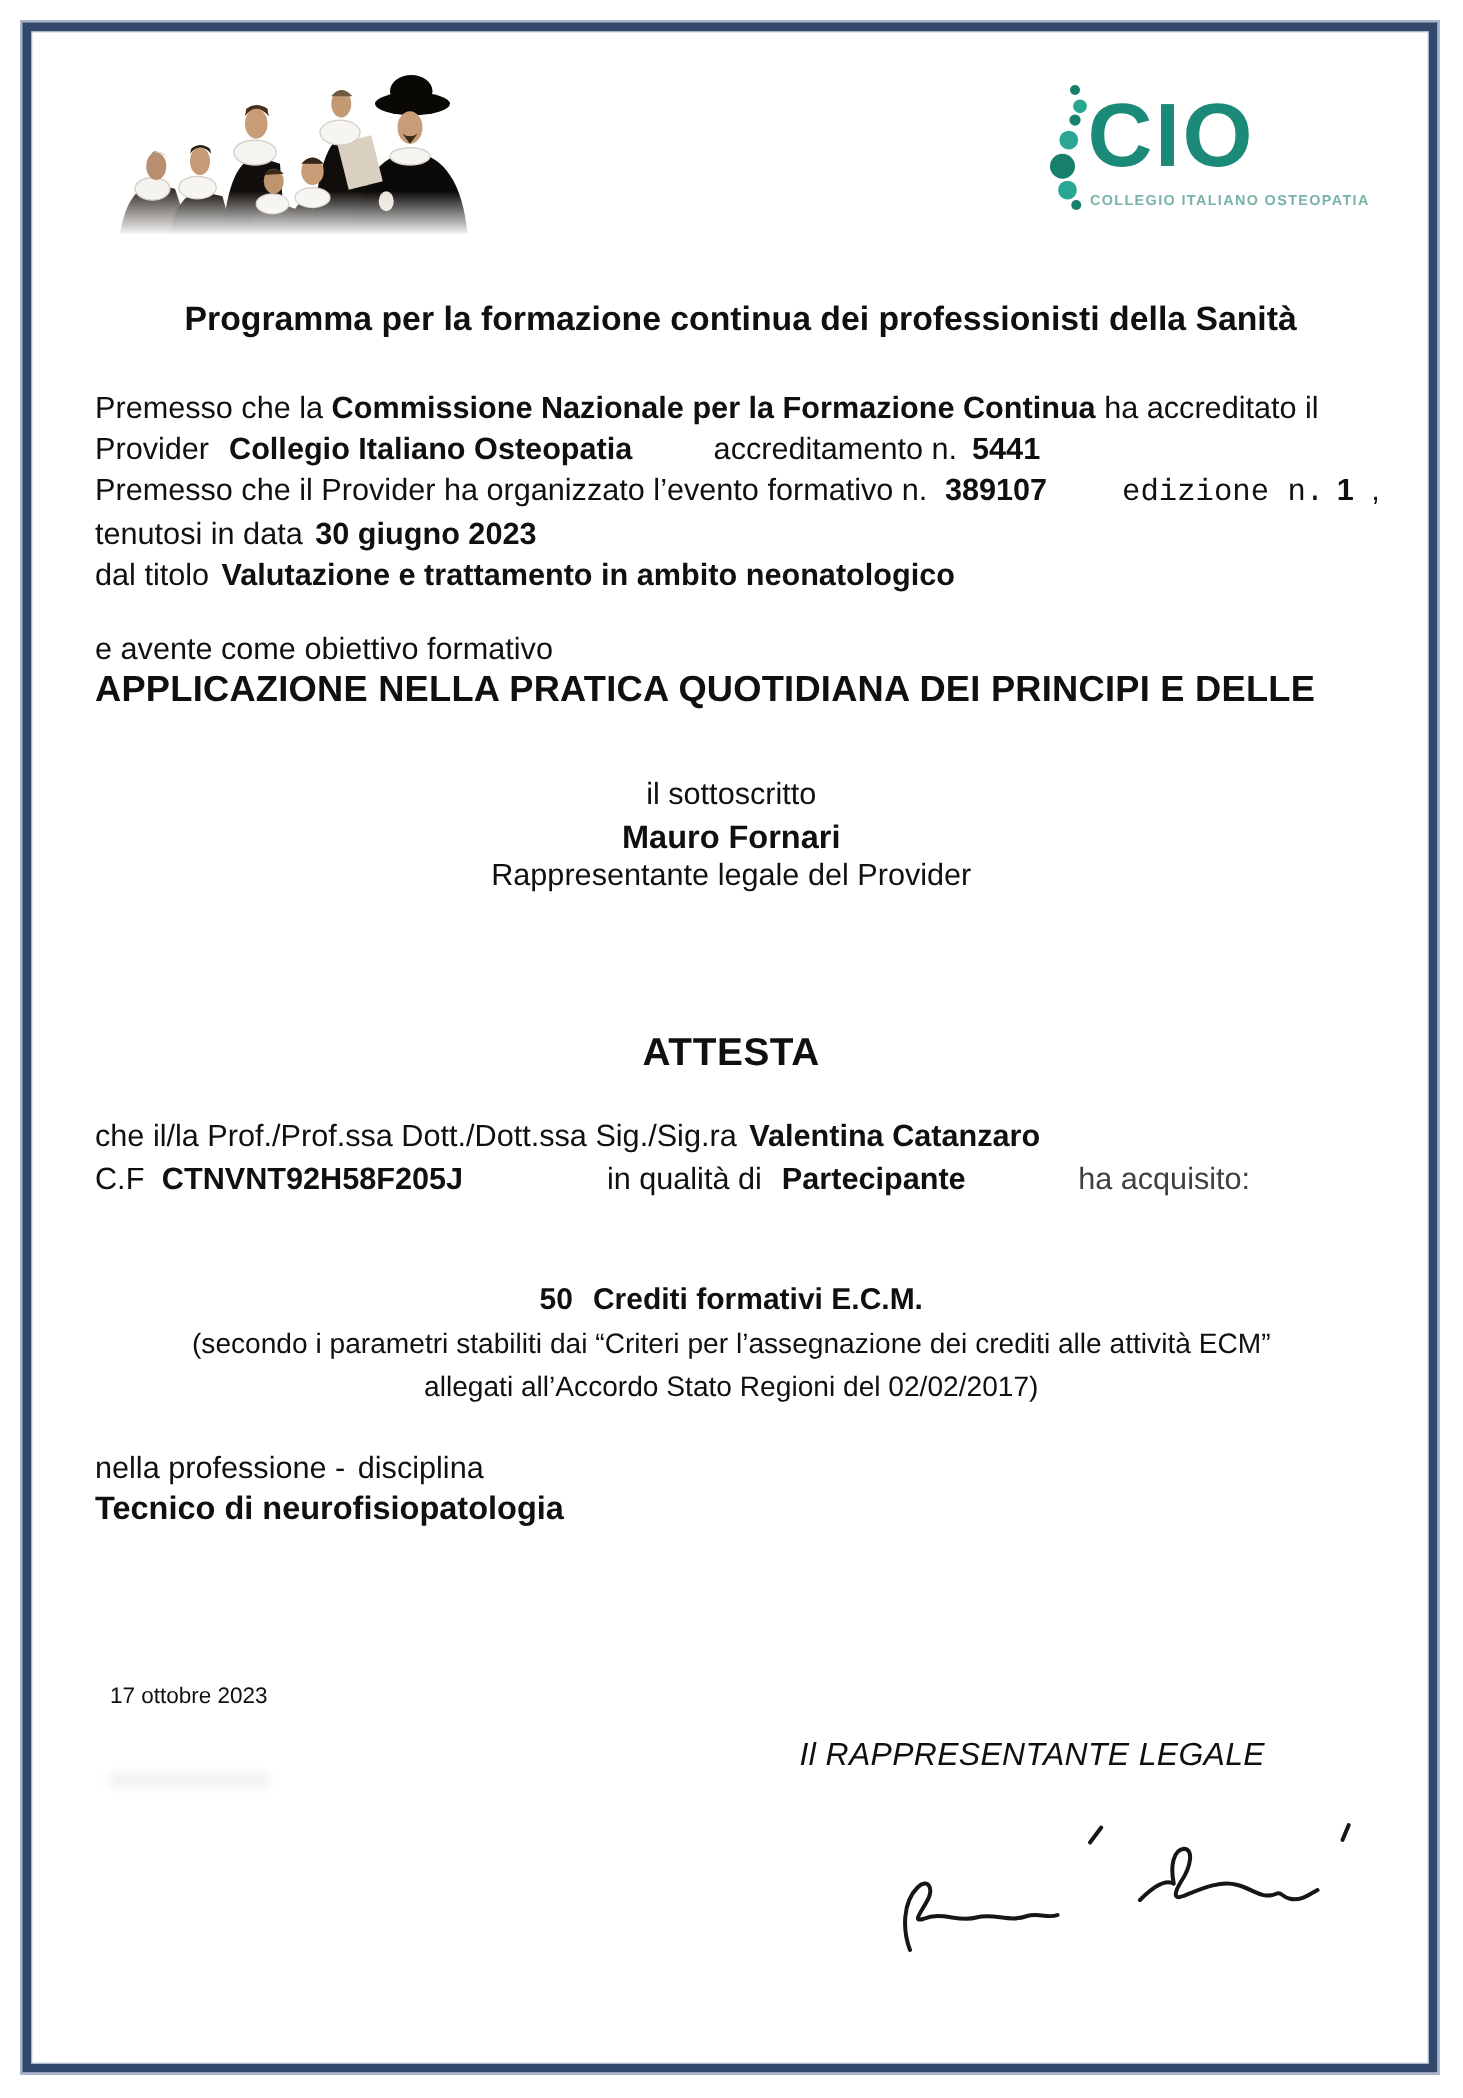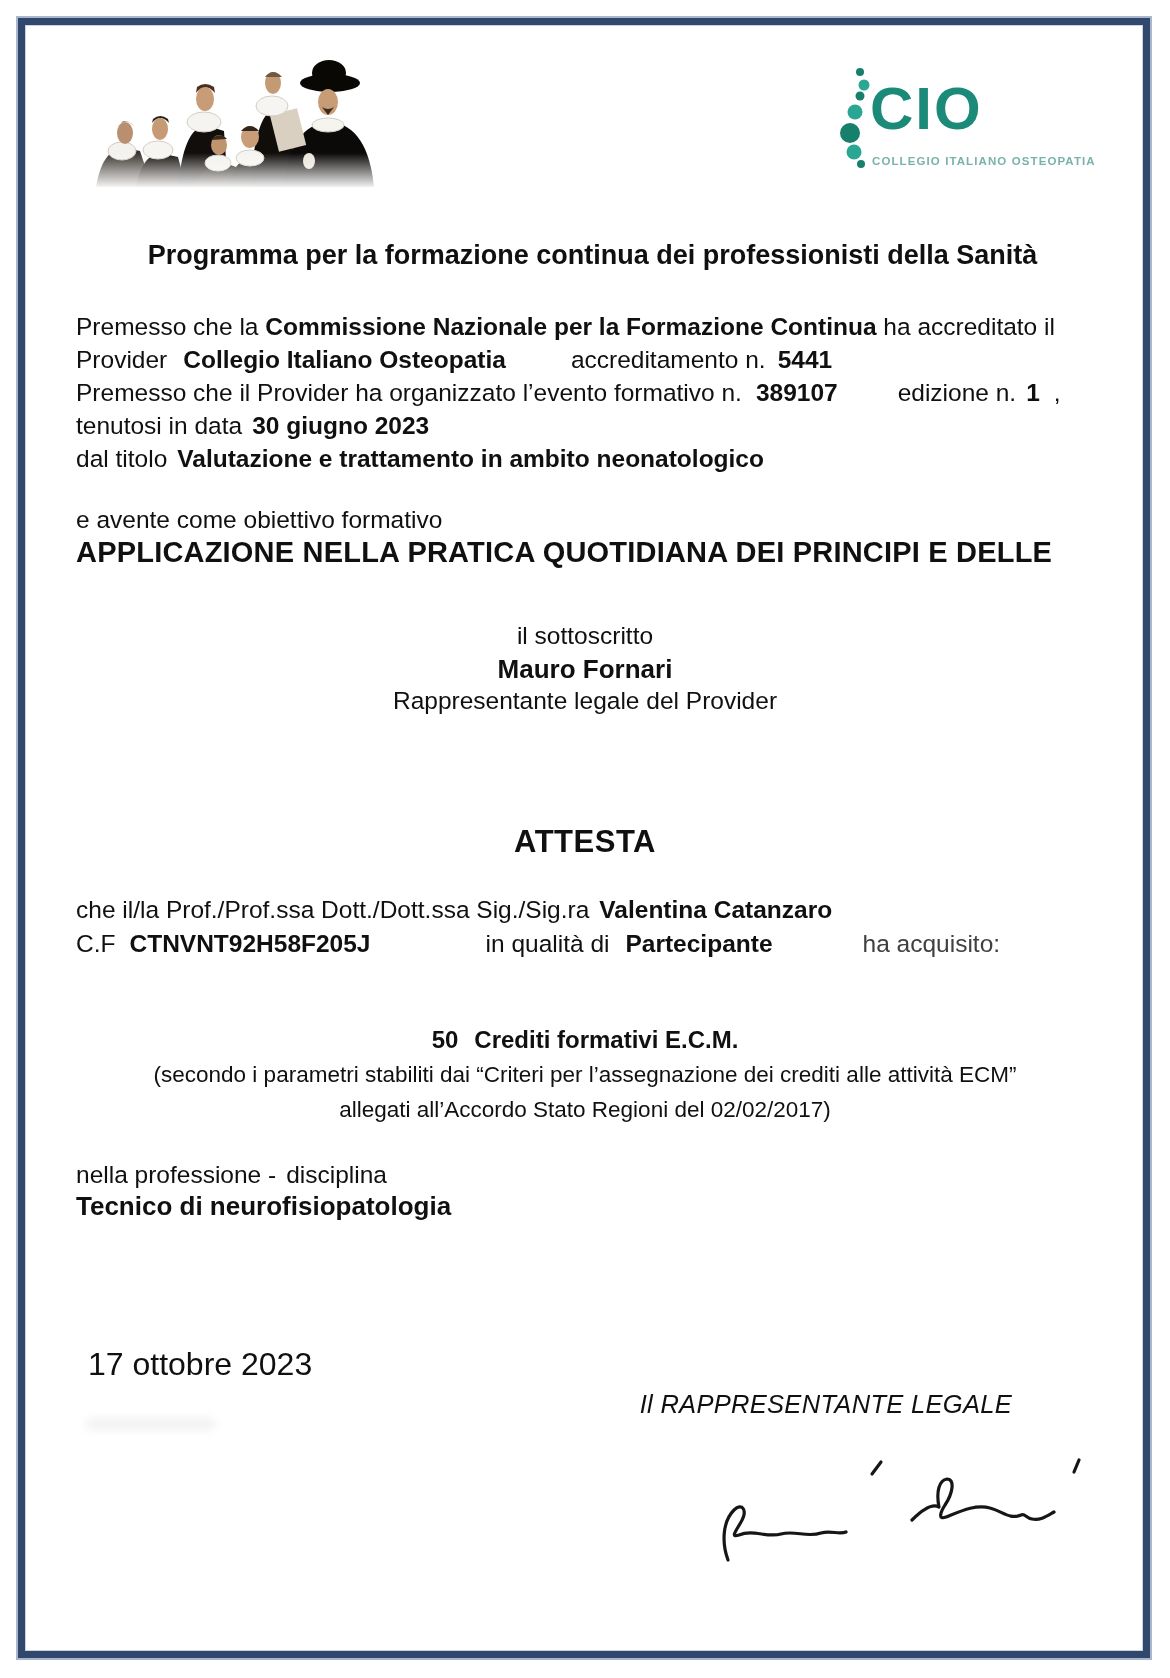--- a/index.html
+++ b/index.html
@@ -28,31 +28,31 @@
   .fornari{top:654px;font-size:26px;font-weight:bold;}
   .role-line{top:687px;font-size:24.5px;}
   .attesta{top:824px;font-size:31px;font-weight:bold;letter-spacing:.5px;}
   .recip1{top:893px;left:76px;}
   .recip2{top:927px;left:76px;}
   .credits{top:1026px;font-size:24px;font-weight:bold;}
   .note1{top:1062px;font-size:22.5px;}
   .note2{top:1097px;font-size:22.5px;}
   .prof-label{top:1158px;left:76px;}
   .prof-value{top:1191px;left:76px;font-size:26px;font-weight:bold;}
-  .issue-date{top:1346px;left:88px;font-size:32px;text-align:center;}
+  .issue-date{top:1346px;left:88px;font-size:18px;text-align:center;}
   .sig-title{top:1390px;right:158px;font-size:25.5px;font-style:italic;letter-spacing:.3px;white-space:nowrap;}
   .smudge{top:1418px;left:86px;width:130px;height:12px;background:#b9b9b9;opacity:.18;filter:blur(4px);border-radius:6px;}
 
   .ml8{margin-left:12px;}  .ml10{margin-left:10px;}  .ml14{margin-left:14px;}
-  .ml16{margin-left:16px;} .ml55{margin-left:65px;} .ml60{margin-left:60px;}
+  .ml16{margin-left:16px;} .ml55{margin-left:65px;} .ml60{margin-left:60px;font-family:Liberation Mono, monospace;}
   .ml90{margin-left:90px;} .ml115{margin-left:115px;}
 
   .logo{top:58px;left:822px;width:250px;height:120px;}
   .cio-word{
-    position:absolute;left:48px;top:8px;font-size:60px;line-height:86px;
+    position:absolute;left:48px;top:8px;font-size:72px;line-height:86px;
     font-weight:bold;color:#1b8a78;letter-spacing:2px;
   }
   .cio-sub{
     position:absolute;left:50px;top:97px;font-size:11.5px;color:#79b2aa;
     letter-spacing:1.1px;white-space:nowrap;font-weight:bold;
   }
 </style>
 </head>
 <body>
 

